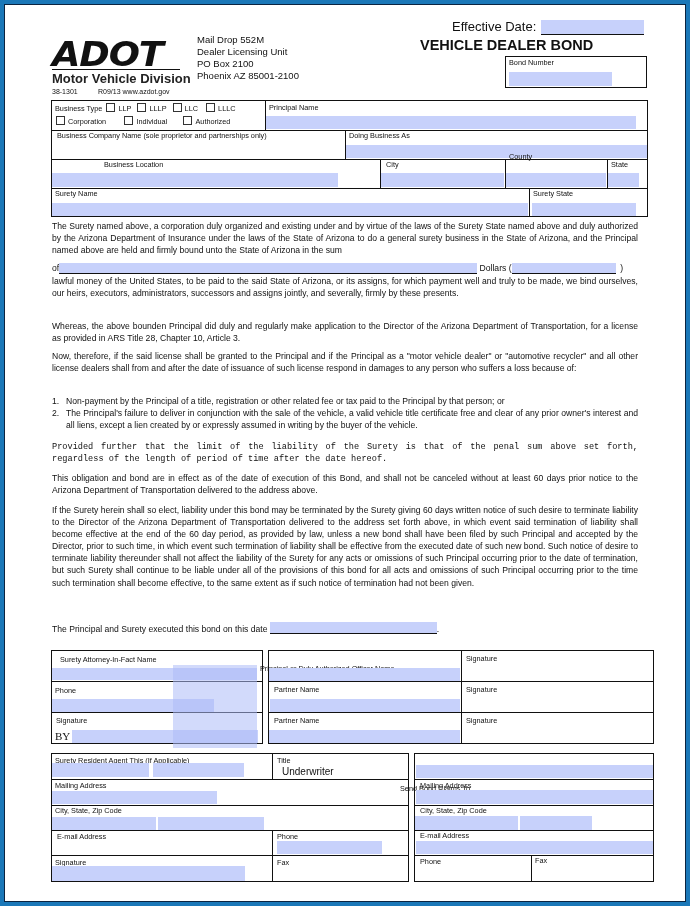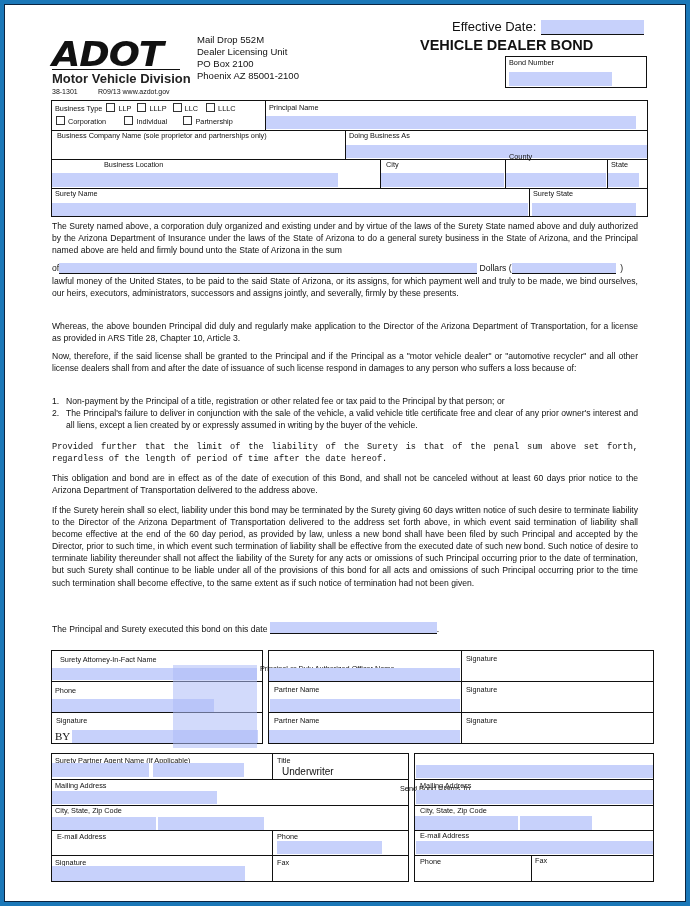--- a/index.html
+++ b/index.html
@@ -61,21 +61,21 @@
 <div class="lbl" style="left:55px;top:103px;">
   <span>Business Type</span>&nbsp;
   <span><span class="chk"></span><span>LLP</span></span>&nbsp;&nbsp;
   <span><span class="chk"></span><span>LLLP</span></span>&nbsp;&nbsp;
   <span><span class="chk"></span><span>LLC</span></span>&nbsp;&nbsp;&nbsp;
   <span><span class="chk"></span><span>LLLC</span></span>
 </div>
 <div class="lbl" style="left:56px;top:116px;">
   <span><span class="chk"></span><span>Corporation</span></span>&nbsp;&nbsp;&nbsp;&nbsp;&nbsp;&nbsp;&nbsp;&nbsp;
   <span><span class="chk"></span><span>Individual</span></span>&nbsp;&nbsp;&nbsp;&nbsp;&nbsp;&nbsp;&nbsp;
-  <span><span class="chk"></span><span>Partnership</span></span>
+  <span><span class="chk"></span><span>Authorized</span></span>
 </div>
 
 <div class="lbl" style="left:269px;top:103px;">Principal Name</div>
 <div class="fill" style="left:266px;top:116px;width:370px;height:13px;"></div>
 
 <div class="lbl" style="left:57px;top:131px;">Business Company Name (sole proprietor and partnerships only)</div>
 <div class="lbl" style="left:349px;top:131px;">Doing Business As</div>
 <div class="fill" style="left:346px;top:145px;width:301px;height:13px;"></div>
 
 <div class="lbl" style="left:68px;top:160px;padding-left:36px;">Business Location</div>
@@ -148,21 +148,21 @@
 <div class="lbl" style="left:466px;top:716px;">Signature</div>
 
 <div class="box" style="left:51px;top:753px;width:358px;height:129px;"></div>
 <div class="vl" style="left:272px;top:753px;height:26px;"></div>
 <div class="hl" style="left:51px;top:779px;width:358px;"></div>
 <div class="hl" style="left:51px;top:805px;width:358px;"></div>
 <div class="hl" style="left:51px;top:830px;width:358px;"></div>
 <div class="vl" style="left:272px;top:830px;height:52px;"></div>
 <div class="hl" style="left:51px;top:855px;width:358px;"></div>
 
-<div class="lbl" style="left:55px;top:756px;">Surety Partner Agent Name (If Applicable)</div>
+<div class="lbl" style="left:55px;top:756px;">Surety Resident Agent This (If Applicable)</div>
 <div class="fill" style="left:52px;top:763px;width:97px;height:14px;"></div>
 <div class="fill" style="left:153px;top:763px;width:91px;height:14px;"></div>
 <div class="lbl" style="left:277px;top:756px;">Title</div>
 <div class="abs" style="left:282px;top:766px;font-size:10px;">Underwriter</div>
 <div class="lbl" style="left:55px;top:781px;">Mailing Address</div>
 <div class="fill" style="left:52px;top:791px;width:165px;height:13px;"></div>
 <div class="lbl" style="left:55px;top:806px;">City, State, Zip Code</div>
 <div class="fill" style="left:52px;top:817px;width:104px;height:13px;"></div>
 <div class="fill" style="left:158px;top:817px;width:106px;height:13px;"></div>
 <div class="lbl" style="left:57px;top:832px;">E-mail Address</div>

